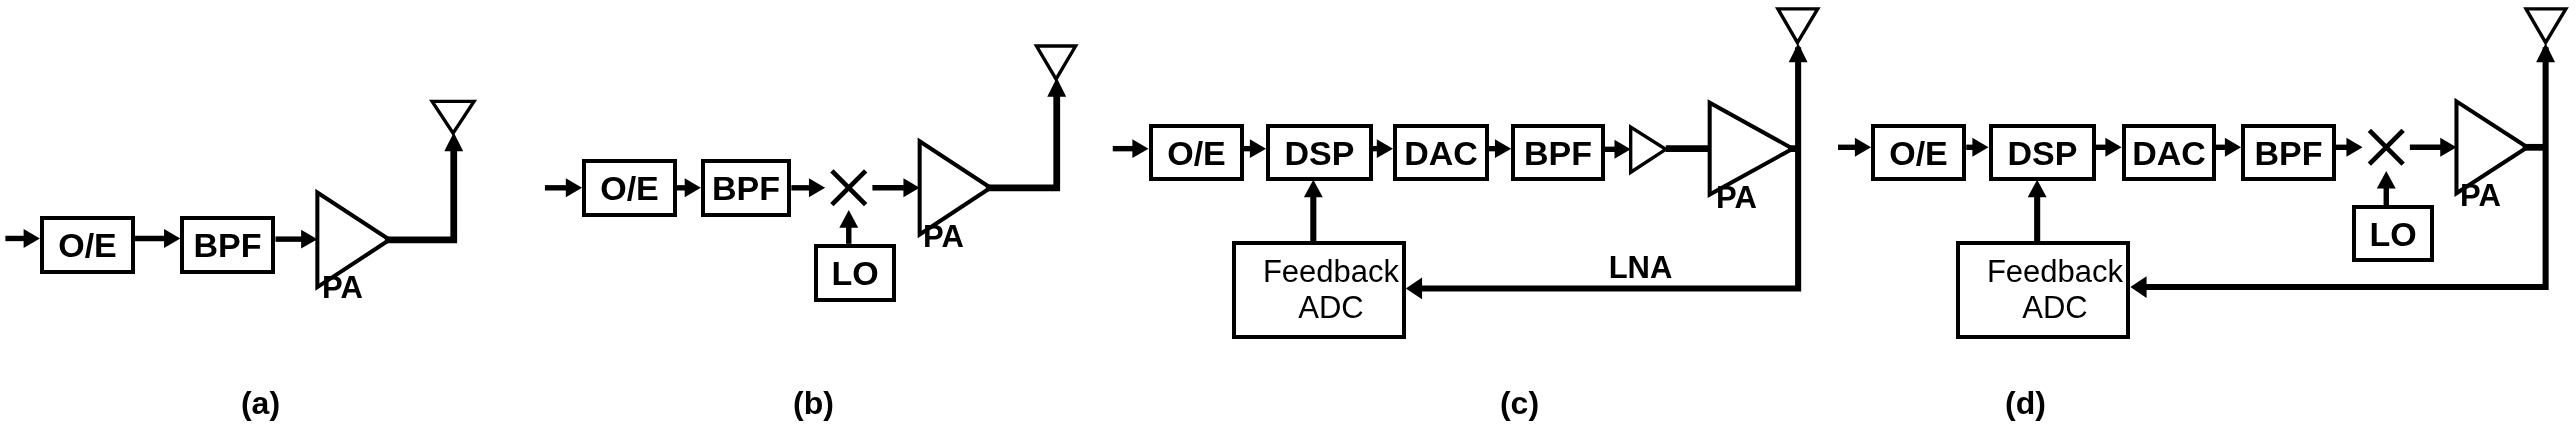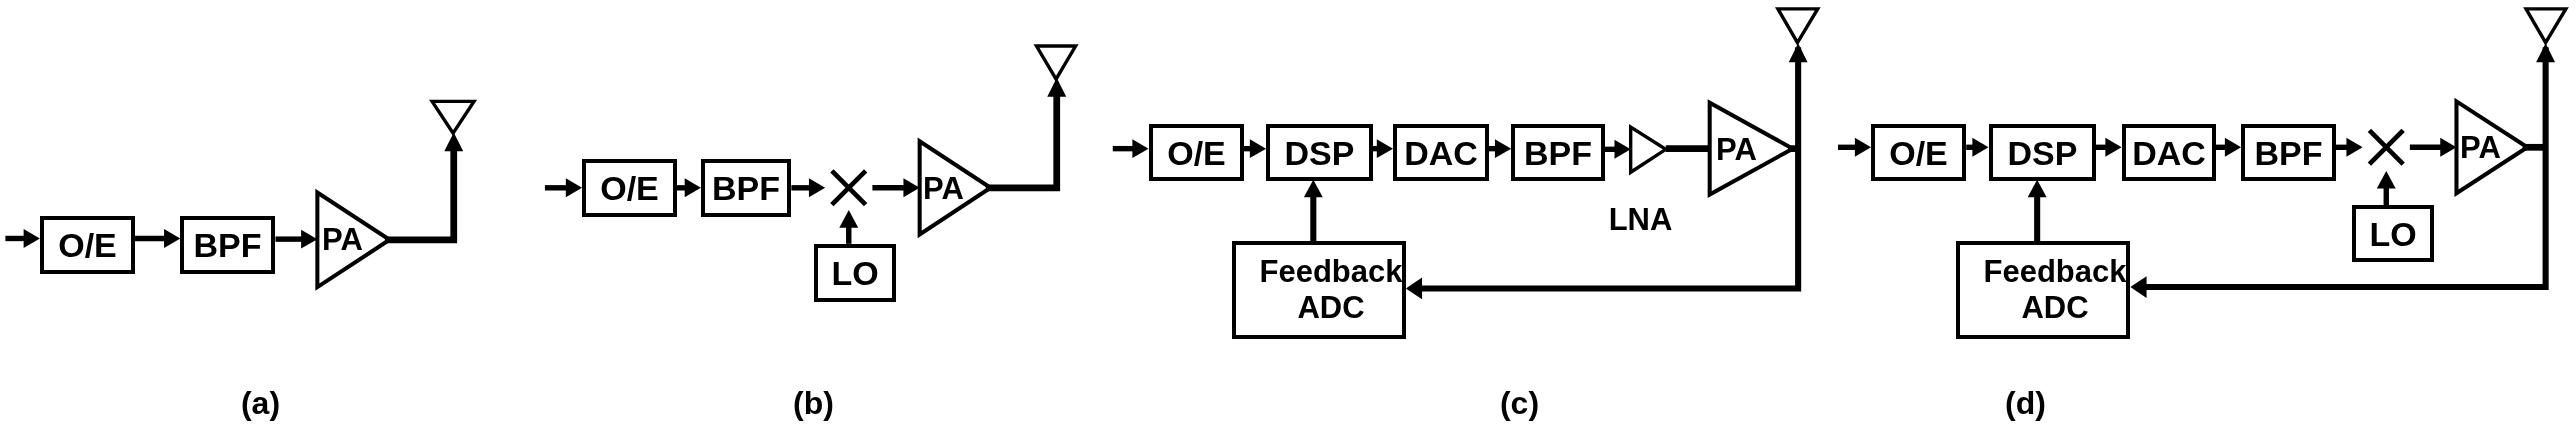--- a/index.html
+++ b/index.html
@@ -9,25 +9,25 @@
   }
   .layer{position:absolute;left:0;top:0;}
   .box{
     position:absolute;box-sizing:border-box;border:4px solid #000;background:#fff;
     display:flex;align-items:center;justify-content:center;
     font-weight:bold;font-size:34px;line-height:1;color:#000;
   }
   .fbbox{
     position:absolute;box-sizing:border-box;border:4px solid #000;background:#fff;
     display:flex;flex-direction:column;align-items:center;justify-content:center;
-    font-weight:bold;font-size:31px;line-height:36px;color:#000;text-align:center;padding-left:24px;
+    font-weight:normal;font-size:31px;line-height:36px;color:#000;text-align:center;padding-left:24px;
   }
   .freetext{
     position:absolute;display:flex;align-items:center;justify-content:center;
-    font-weight:bold;font-size:31px;line-height:1;color:#000;background:transparent;
+    font-weight:bold;font-size:31px;line-height:1;color:#000;background:transparent;margin-top:48px;
   }
   .caption{
     position:absolute;display:flex;align-items:center;justify-content:center;
     font-weight:bold;font-size:32px;line-height:1;color:#000;
   }
   svg line, svg polyline, svg path{stroke:#000;}
   svg polygon{fill:#000;stroke:none;}
 </style>
 </head>
 <body>

